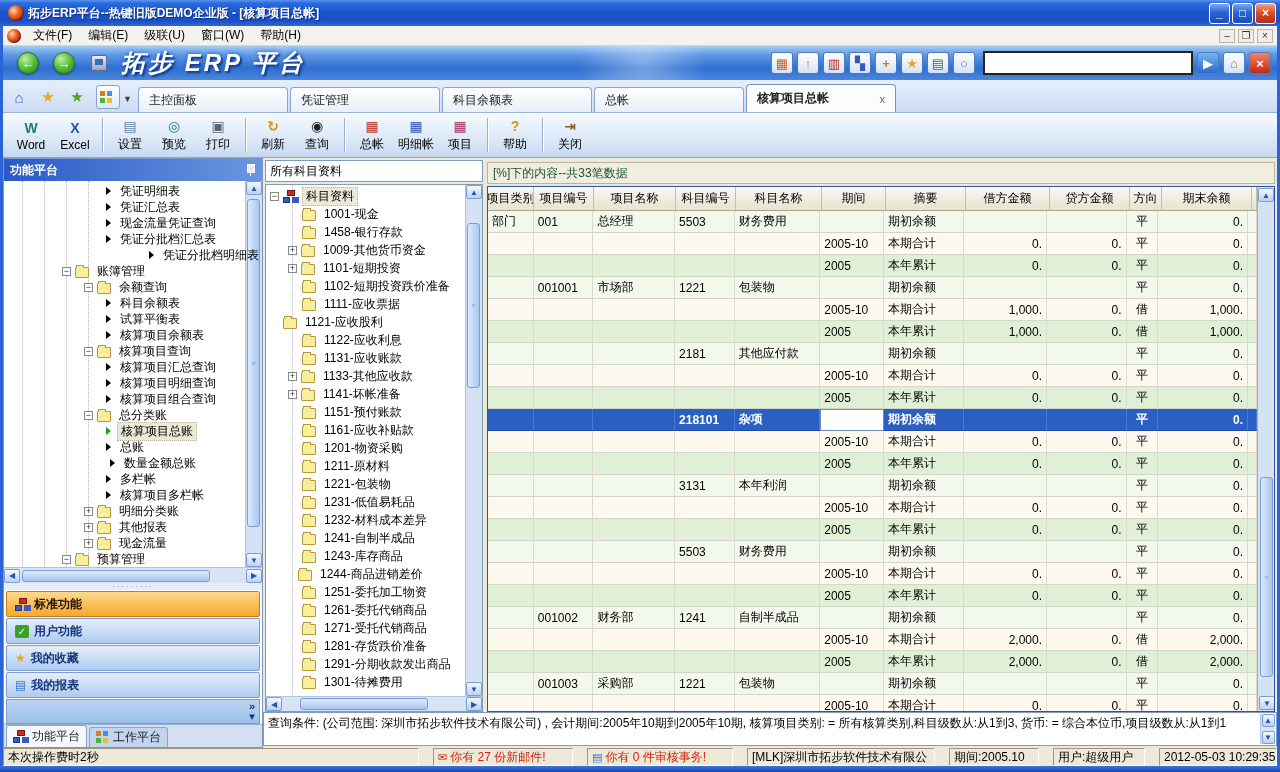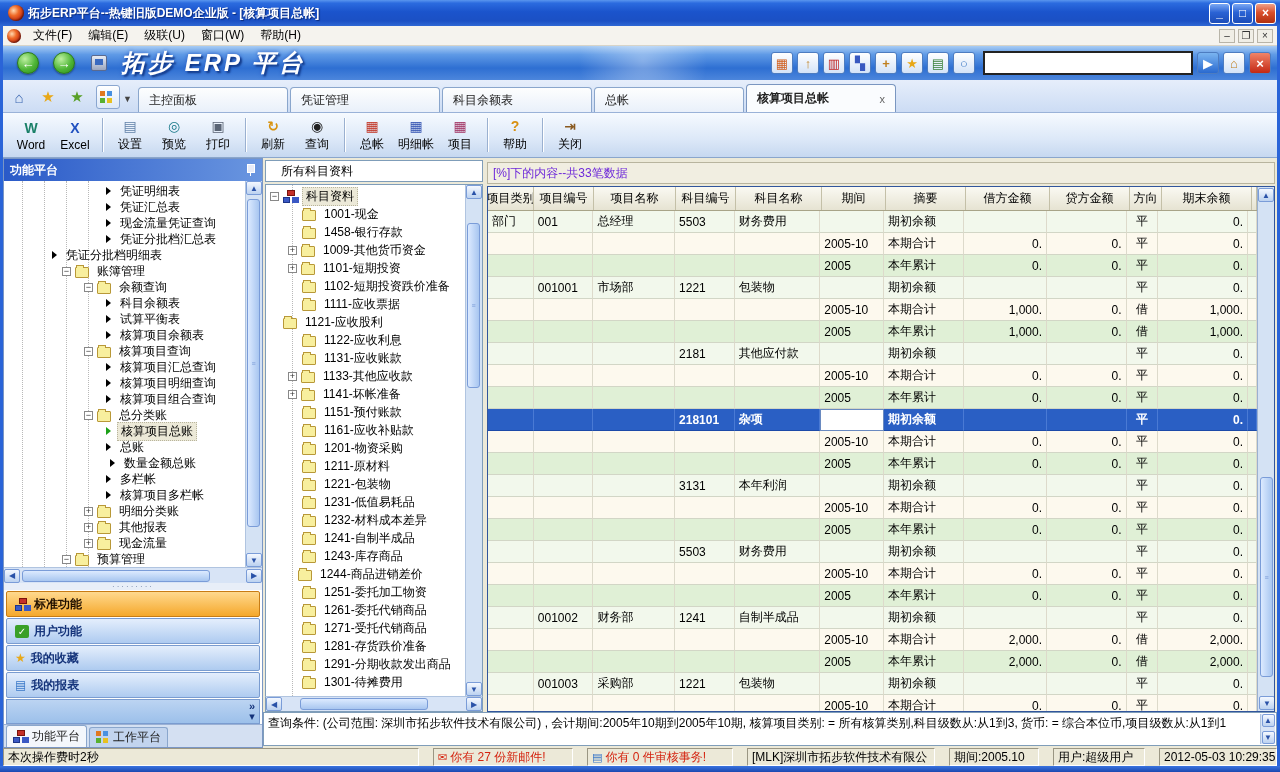--- a/index.html
+++ b/index.html
@@ -72,29 +72,29 @@
 .splitter{height:7px;display:flex;align-items:center;justify-content:center;color:#8090b0;font-size:8px;letter-spacing:2px;background:#e8eef8;}
 .acc-item{height:26px;margin:1px 2px 0 2px;border:1px solid #7a9cd0;border-radius:2px;background:linear-gradient(180deg,#e4eefc,#aecbf0);display:flex;align-items:center;padding:0 8px;font-size:12px;font-weight:bold;color:#14337a;}
 .acc-item.active{background:linear-gradient(180deg,#ffd98e,#f5a82c);border-color:#c87c14;color:#201000;}
 .acc-filler{flex:1;background:linear-gradient(180deg,#bcd4f2,#9cc0ea);margin:1px 2px 0 2px;border:1px solid #7a9cd0;position:relative;}
 .chev{position:absolute;right:4px;bottom:2px;font-size:11px;color:#14337a;font-weight:bold;line-height:10px;text-align:center;}
 .lp-tabs{height:23px;display:flex;align-items:flex-end;background:#d4e0f2;padding-left:2px;border-top:1px solid #9ab0d4;}
 .lp-tab{height:20px;display:flex;align-items:center;padding:0 6px;font-size:12px;border:1px solid #8aa6cc;border-bottom:none;border-radius:3px 3px 0 0;background:#c2d4ee;margin-right:2px;color:#222;}
 .lp-tab.active{background:#f4f7fc;font-weight:normal;height:22px;}
 
 .midpanel{position:absolute;top:158px;left:260px;width:222px;height:554px;background:#ece9d8;display:flex;flex-direction:column;}
-.mp-header{margin:2px;height:22px;background:#fff;border:1px solid #7f9db9;font-size:12px;display:flex;align-items:center;padding:0 15px;}
+.mp-header{margin:2px;height:22px;background:#fff;border:1px solid #7f9db9;font-size:12px;display:flex;align-items:center;padding:0 4px;}
 .mp-tree{position:relative;flex:1;margin:0 2px;background:#fff;border:1px solid #7f9db9;border-bottom:none;overflow:hidden;padding-top:2px;}
 .mp-tree .trow{height:18px;}
 .mp-hscroll{margin:0 2px;height:16px;background:#d8e4f6;border:1px solid #7f9db9;border-top:1px solid #b0c4e0;display:flex;align-items:center;position:relative;}
 .vscroll{position:absolute;top:0;right:0;bottom:0;width:17px;background:#d4e2f4;border-left:1px solid #b0c4e0;display:flex;flex-direction:column;align-items:center;}
 .vthumb{width:13px;background:linear-gradient(90deg,#dceaff,#a8c6f0);border:1px solid #7a9cd8;border-radius:3px;position:absolute;left:1px;display:flex;align-items:center;justify-content:center;color:#7a9cd8;font-size:7px;letter-spacing:0;}
 
 .mainpanel{position:absolute;top:158px;left:482px;right:0;height:554px;background:#ece9d8;}
-.infobar{position:absolute;top:4px;left:2px;right:2px;height:22px;background:#f1eee1;border:1px solid #b8b49e;font-size:12px;color:#6d28d9;display:flex;align-items:center;padding:0 5px;}
+.infobar{position:absolute;top:4px;left:2px;right:2px;height:22px;background:#f1eee1;border:1px solid #b8b49e;font-size:12px;color:#14532d;display:flex;align-items:center;padding:0 5px;}
 .gridwrap{position:absolute;top:28px;left:2px;right:2px;bottom:0;border:1px solid #31559c;background:#fff;overflow:hidden;}
 .grid{position:absolute;top:0;left:0;right:17px;bottom:0;overflow:hidden;font-size:12px;}
 .gh{display:flex;height:24px;background:linear-gradient(180deg,#faf9f2,#e6e3d2);border-bottom:1px solid #a8a488;}
 .ghc{display:flex;align-items:center;justify-content:center;border-right:1px solid #c4c0a8;color:#000;white-space:nowrap;overflow:hidden;}
 .gr{display:flex;height:22px;}
 .gc{display:flex;align-items:center;padding:0 4px;border-right:1px solid #dddacb;border-bottom:1px solid #d2d6c6;white-space:nowrap;overflow:hidden;}
 .gc.r{justify-content:flex-end;}
 .gc.c{justify-content:center;}
 .k-init{background:#f2f8ec;}
 .k-sum{background:#fdf9ee;}
@@ -275,21 +275,21 @@
           <span class="lbl">凭证汇总表</span>
         </div>
         <div class="trow" style="padding-left: 102px;">
           <span class="leafarrow"></span>
           <span class="lbl">现金流量凭证查询</span>
         </div>
         <div class="trow" style="padding-left: 102px;">
           <span class="leafarrow"></span>
           <span class="lbl">凭证分批档汇总表</span>
         </div>
-        <div class="trow" style="padding-left: 48px;">
+        <div class="trow" style="padding-left: 48px; justify-content: flex-end;">
           <span class="leafarrow"></span>
           <span class="lbl">凭证分批档明细表</span>
         </div>
         <div class="trow" style="padding-left: 58px;">
           <span class="ebox">−</span>
           <span class="folder-ico"></span>
           <span class="lbl">账簿管理</span>
         </div>
         <div class="trow" style="padding-left: 80px;">
           <span class="ebox">−</span>

